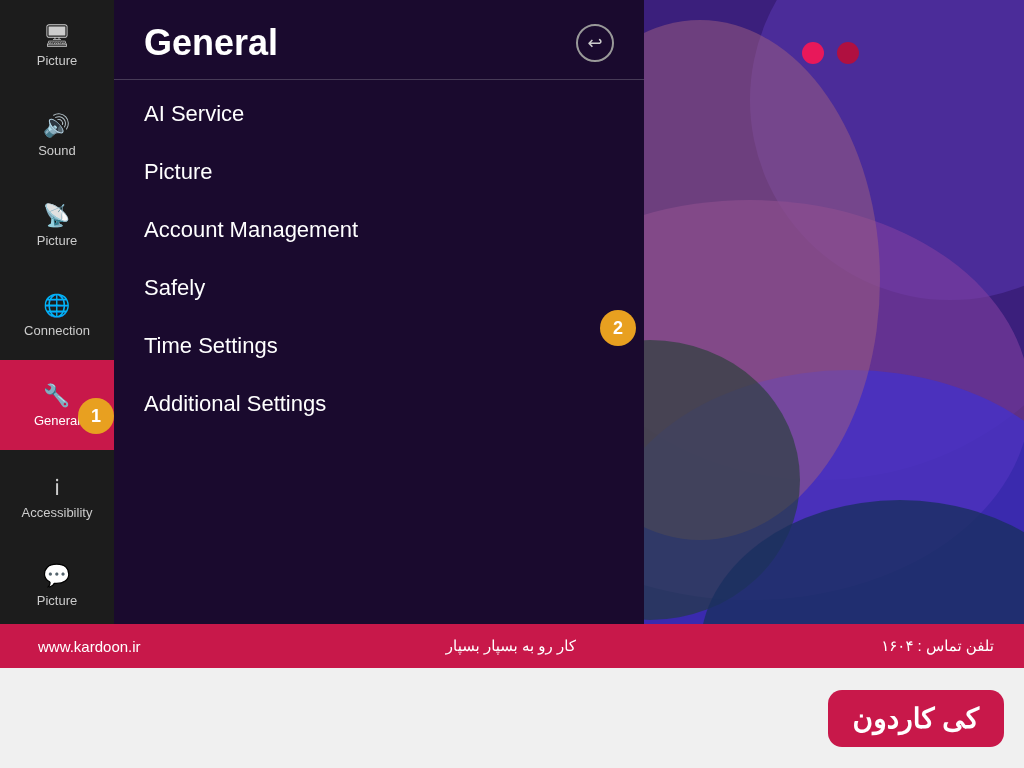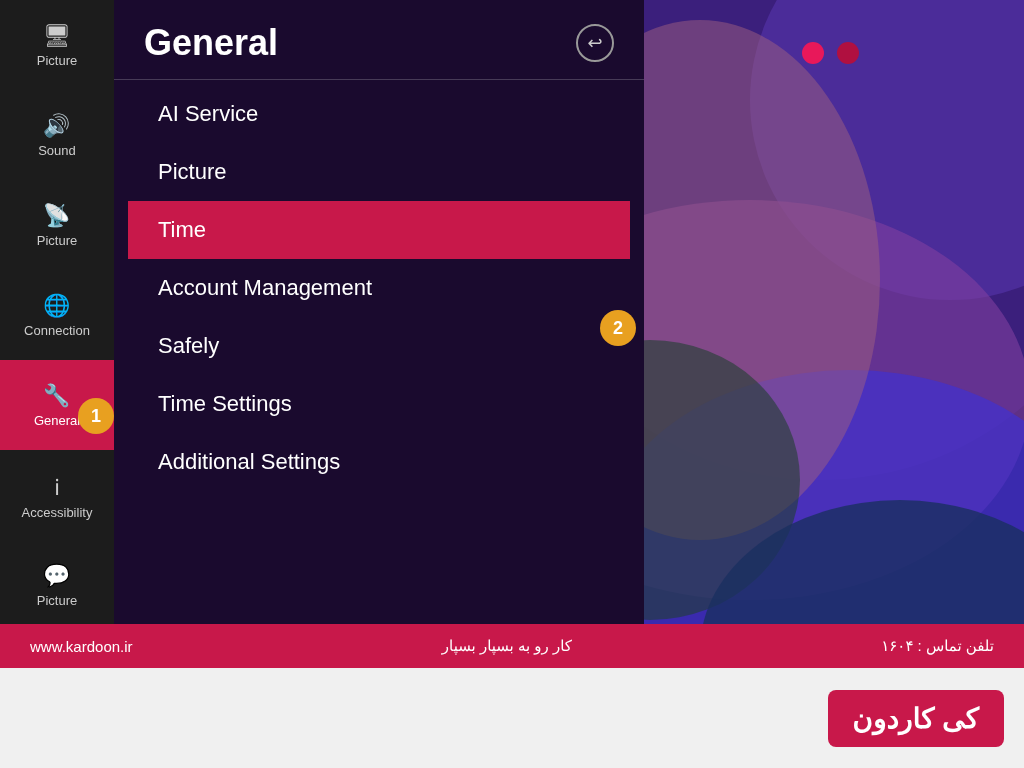--- a/index.html
+++ b/index.html
@@ -93,21 +93,21 @@
       display: flex;
       align-items: center;
       justify-content: center;
       color: #ccc;
       cursor: pointer;
       font-size: 18px;
     }
 
     .menu-list {
       list-style: none;
-      padding: 5px 14px;
+      padding: 5px 0;
     }
 
     .menu-item {
       padding: 16px 30px;
       color: white;
       font-size: 22px;
       cursor: pointer;
       position: relative;
     }
 
@@ -156,20 +156,21 @@
       justify-content: space-between;
       padding: 0 30px;
       z-index: 10;
       direction: rtl;
     }
 
     .bottom-bar-text {
       color: white;
       font-size: 15px;
       font-family: Arial, sans-serif;
+      margin-left: 8px;
     }
 
     
     .logo-bar {
       position: absolute;
       bottom: 0;
       left: 0;
       right: 0;
       height: 100px;
       background: #f0f0f0;
@@ -177,21 +178,21 @@
       align-items: center;
       justify-content: flex-end;
       padding: 0 20px;
       z-index: 10;
     }
 
     .kardoon-logo {
       background: #c8184a;
       color: white;
       padding: 12px 25px;
-      border-radius: 8px;
+      border-radius: 14px;
       font-size: 28px;
       font-weight: bold;
       direction: rtl;
       font-family: Arial, sans-serif;
     }
 
     
     .dot {
       position: absolute;
       border-radius: 50%;
@@ -272,21 +273,20 @@
 
 <div class="main-panel">
   <div class="panel-header">
     <span class="panel-title">General</span>
     <div class="back-btn">↩</div>
   </div>
   <ul class="menu-list">
 
   <li class="menu-item">AI Service</li>
       <li class="menu-item">Picture</li>
-      <li class="menu-item active">Time</li>
       <li class="menu-item">Account Management</li>
       <li class="menu-item">Safely</li>
       <li class="menu-item">Time Settings</li>
       <li class="menu-item">Additional Settings</li>
     </ul>
 </div>
 
 <div class="badge badge-1">1</div>
 <div class="badge badge-2">2</div>
 

